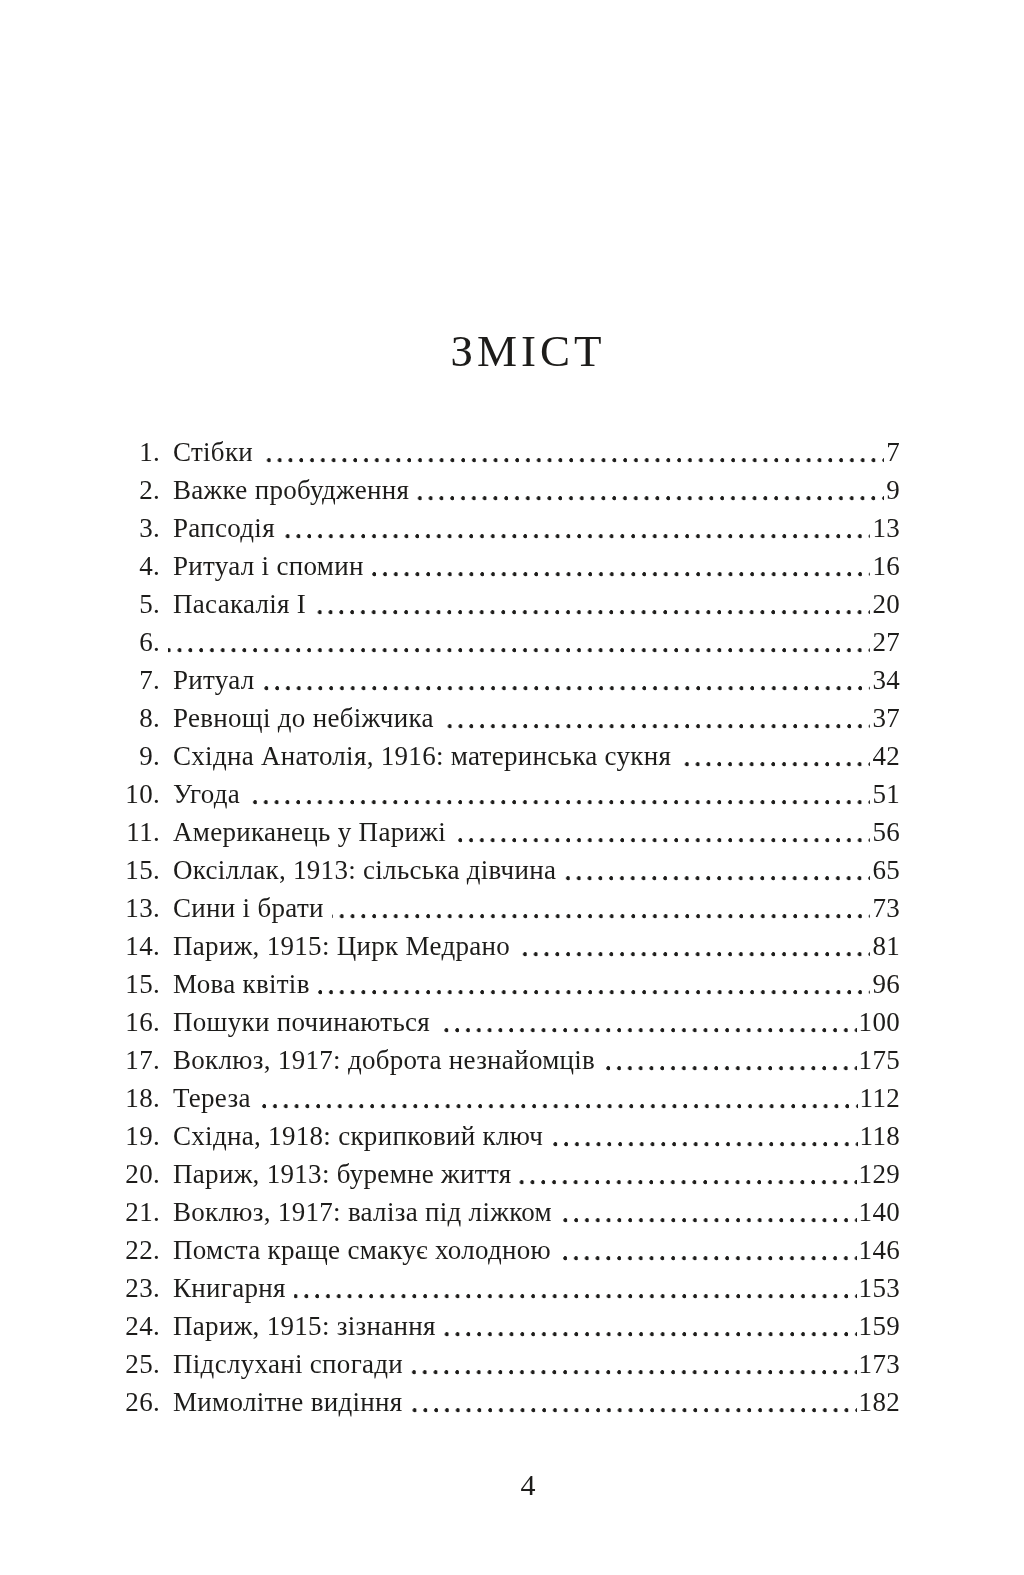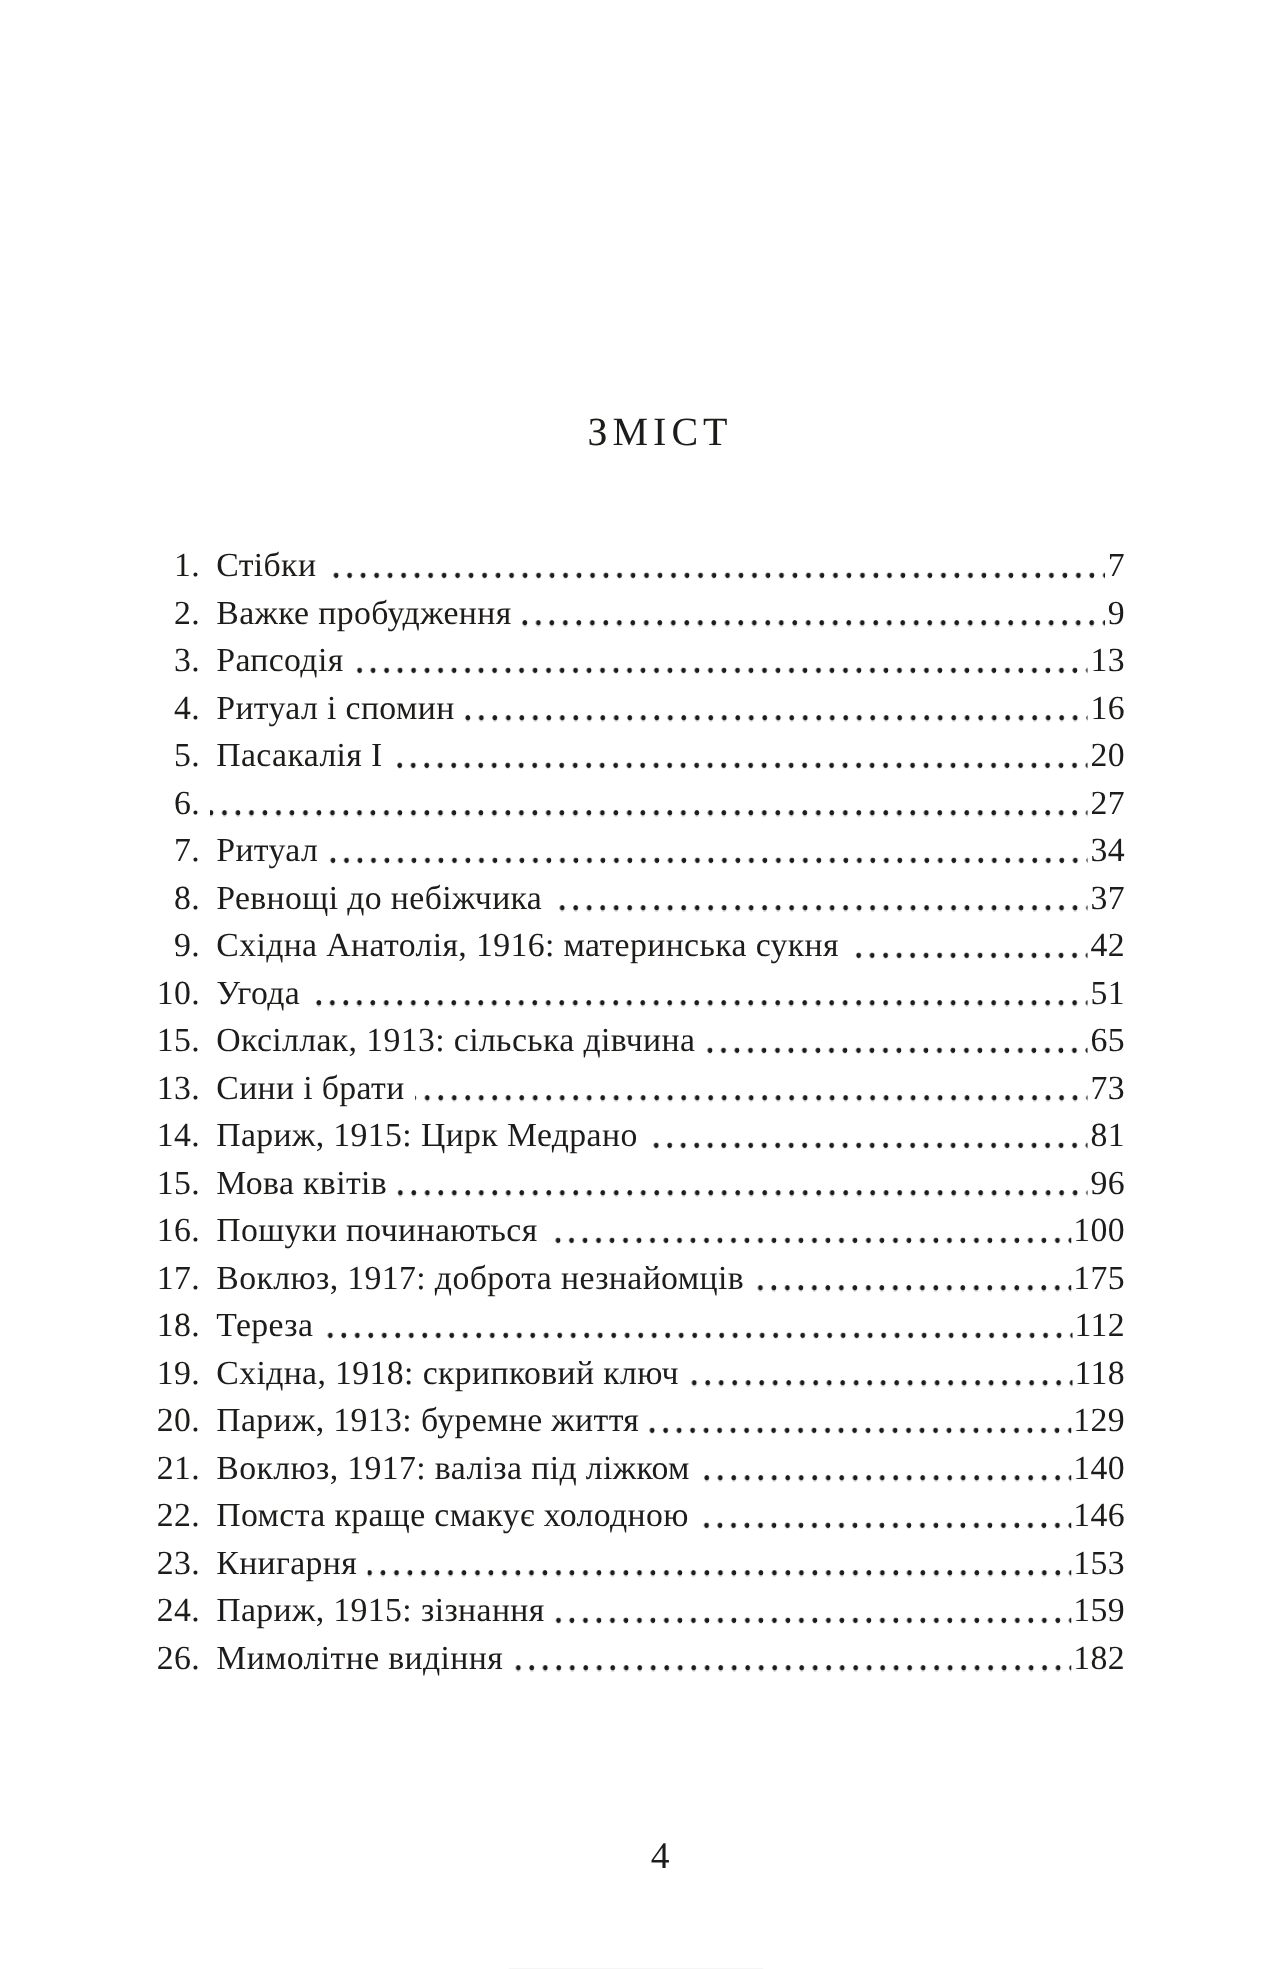--- a/index.html
+++ b/index.html
@@ -12,21 +12,21 @@
     color: #1d1c1a;
     overflow: hidden;
   }
   .title {
     position: absolute;
     top: 329px;
     left: 32px;
     right: 0;
     margin: 0;
     text-align: center;
-    font-size: 32px;
+    font-size: 45px;
     font-weight: 400;
     letter-spacing: 4px;
     line-height: 1;
   }
   .toc {
     position: absolute;
     top: 433px;
     left: 122px;
     width: 778px;
     font-size: 27px;
@@ -142,20 +142,26 @@
     <span class="pg">42</span>
   </div>
 
   <div class="row">
     <span class="num">10.</span>
     <span class="chapter">Угода</span>
     <span class="leader"></span>
     <span class="pg">51</span>
   </div>
 
+  <div class="row">
+    <span class="num">11.</span>
+    <span class="chapter">Американець у Парижі</span>
+    <span class="leader"></span>
+    <span class="pg">56</span>
+  </div>
 
   <div class="row">
     <span class="num">15.</span>
     <span class="chapter">Оксіллак, 1913: сільська дівчина</span>
     <span class="leader"></span>
     <span class="pg">65</span>
   </div>
 
   <div class="row">
     <span class="num">13.</span>
@@ -234,20 +240,26 @@
     <span class="pg">153</span>
   </div>
 
   <div class="row">
     <span class="num">24.</span>
     <span class="chapter">Париж, 1915: зізнання</span>
     <span class="leader"></span>
     <span class="pg">159</span>
   </div>
 
+  <div class="row">
+    <span class="num">25.</span>
+    <span class="chapter">Підслухані спогади</span>
+    <span class="leader"></span>
+    <span class="pg">173</span>
+  </div>
 
   <div class="row">
     <span class="num">26.</span>
     <span class="chapter">Мимолітне видіння</span>
     <span class="leader"></span>
     <span class="pg">182</span>
   </div>
 </div>
 
   <div class="folio">4</div>

